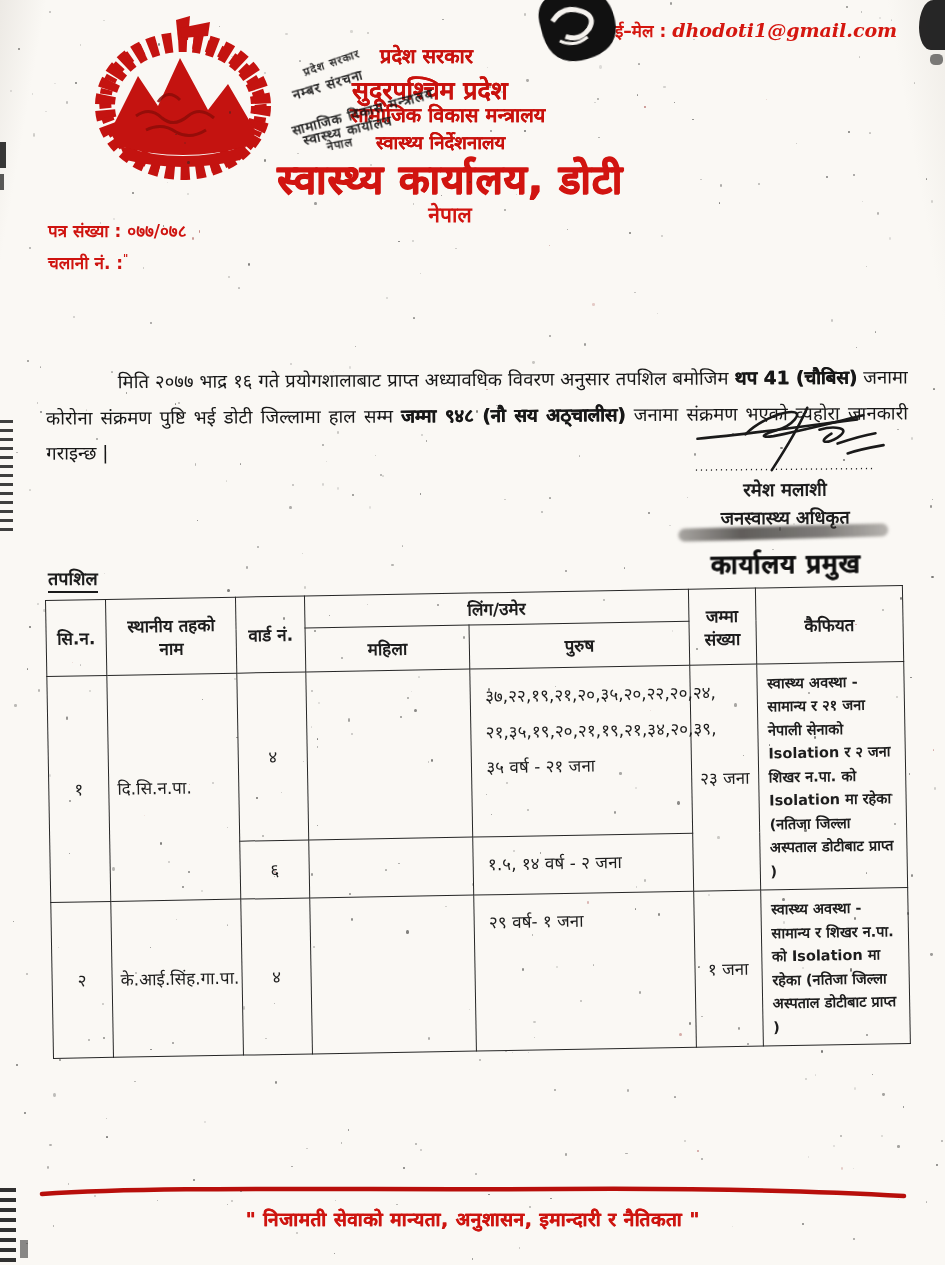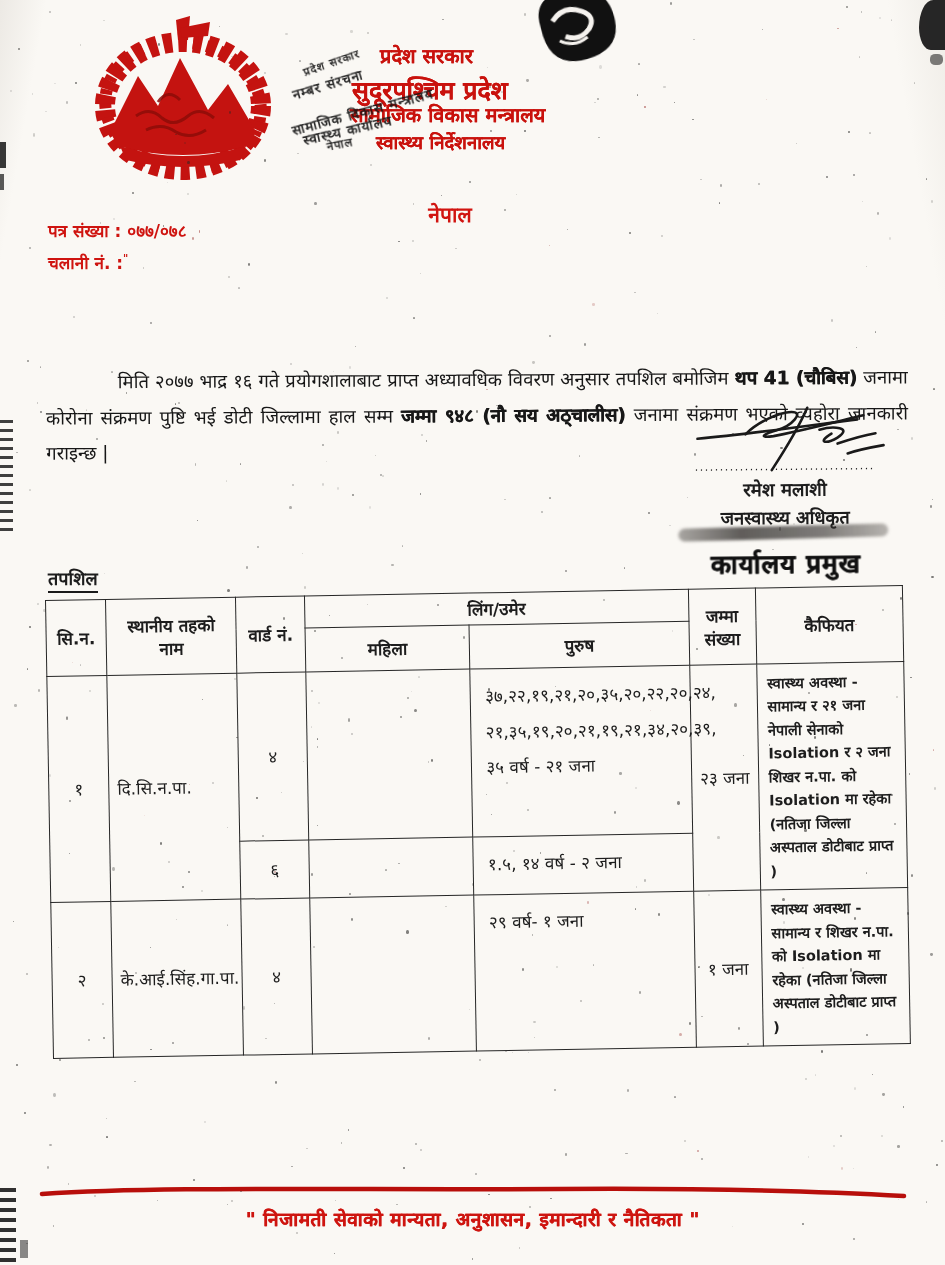--- a/index.html
+++ b/index.html
@@ -166,23 +166,28 @@
     <div class="stamp-line sl2">सामाजिक विकास मन्त्रालय</div>
     <div class="stamp-line sl3">स्वास्थ्य कार्यालय</div>
     <div class="stamp-line sl4">नेपाल</div>
   </div>
 
   <div class="abs gov-line gl0">प्रदेश सरकार</div>
   <div class="abs gov-line gl1">सुदूरपश्चिम प्रदेश</div>
   <div class="abs gov-line gl2">सामाजिक विकास मन्त्रालय</div>
   <div class="abs gov-line gl3">स्वास्थ्य निर्देशनालय</div>
 
+  <div class="abs office-title">स्वास्थ्य कार्यालय, डोटी</div>
   <div class="abs country">नेपाल</div>
 
   <div class="abs contact">
+    <div class="email-row">
+      <span>ई–मेल :</span>
+      <span class="email">dhodoti1@gmail.com</span>
+    </div>
   </div>
 
   <div class="abs meta-left">
     <div>पत्र संख्या : ०७७/०७८</div>
     <div>
       <span>चलानी नं. :</span><span class="tick">"</span>
     </div>
   </div>
 
   <div class="abs press-body">

